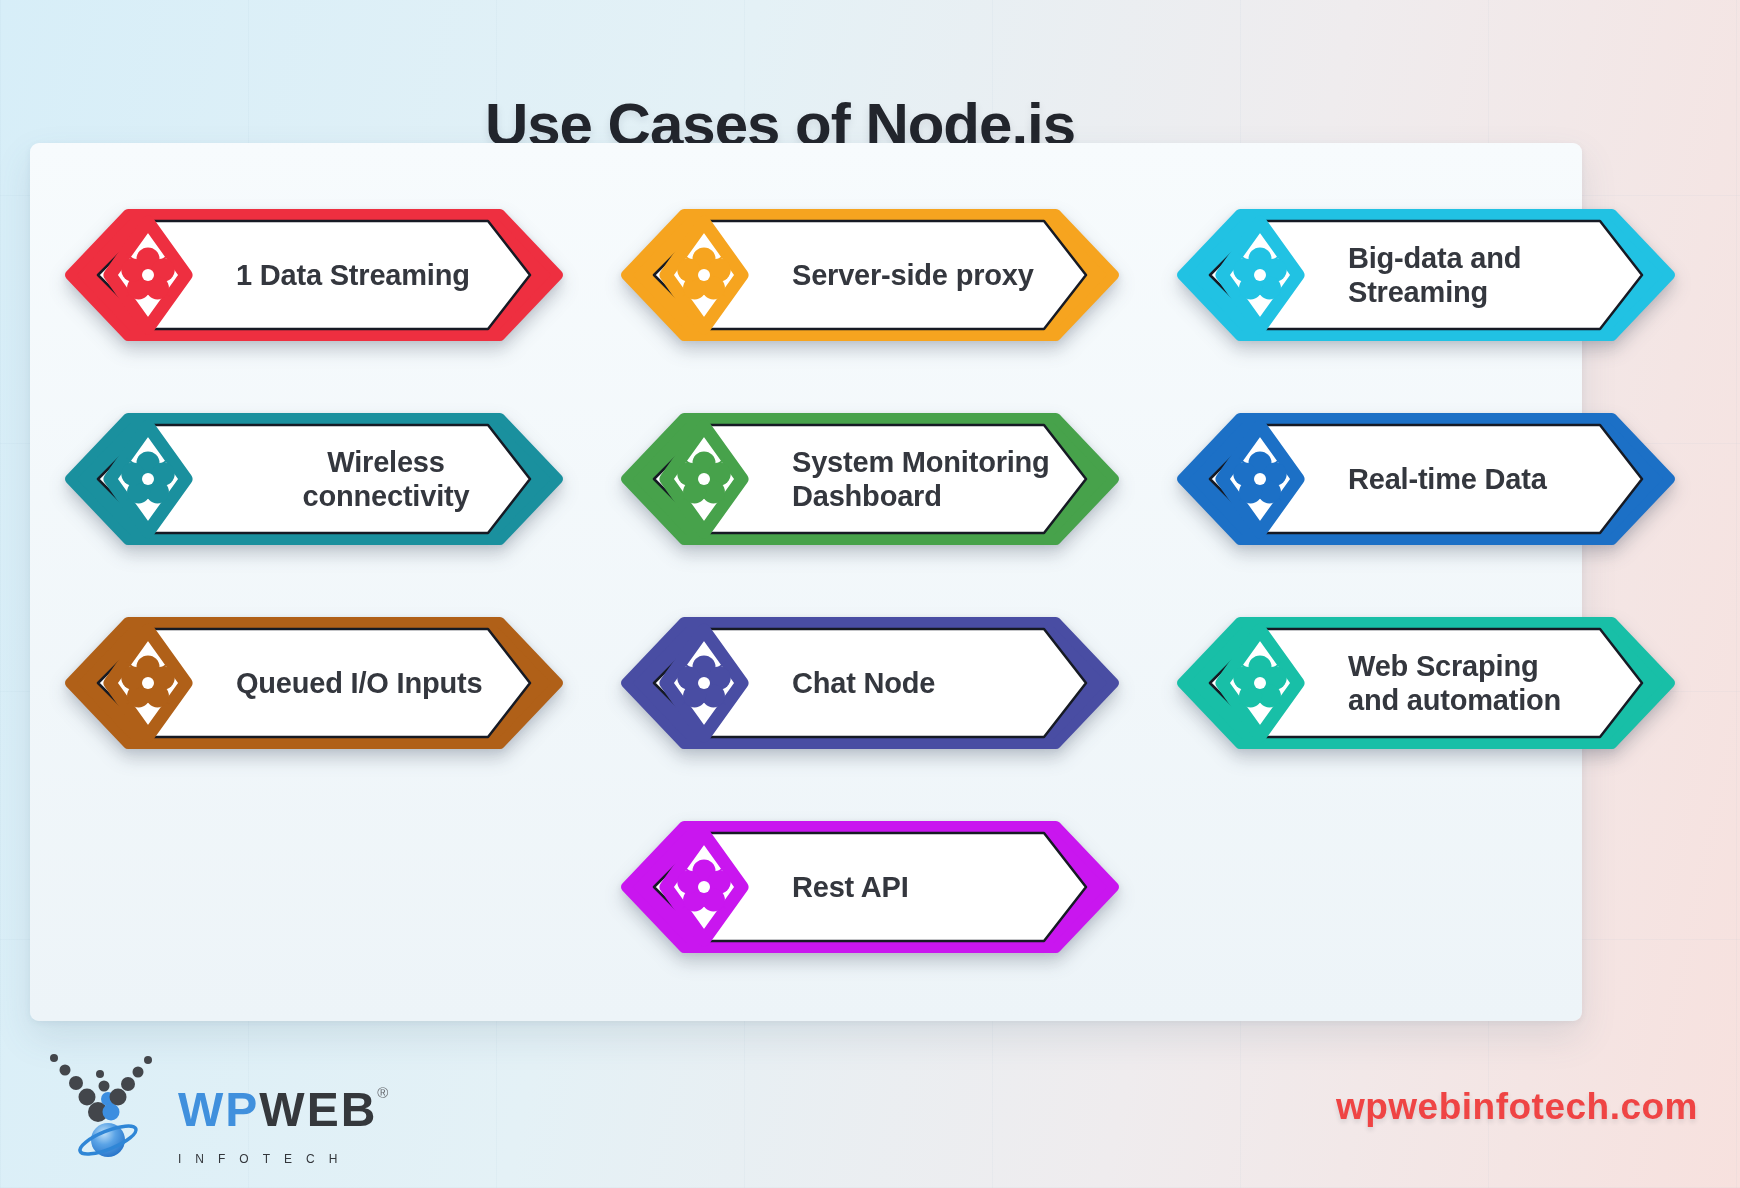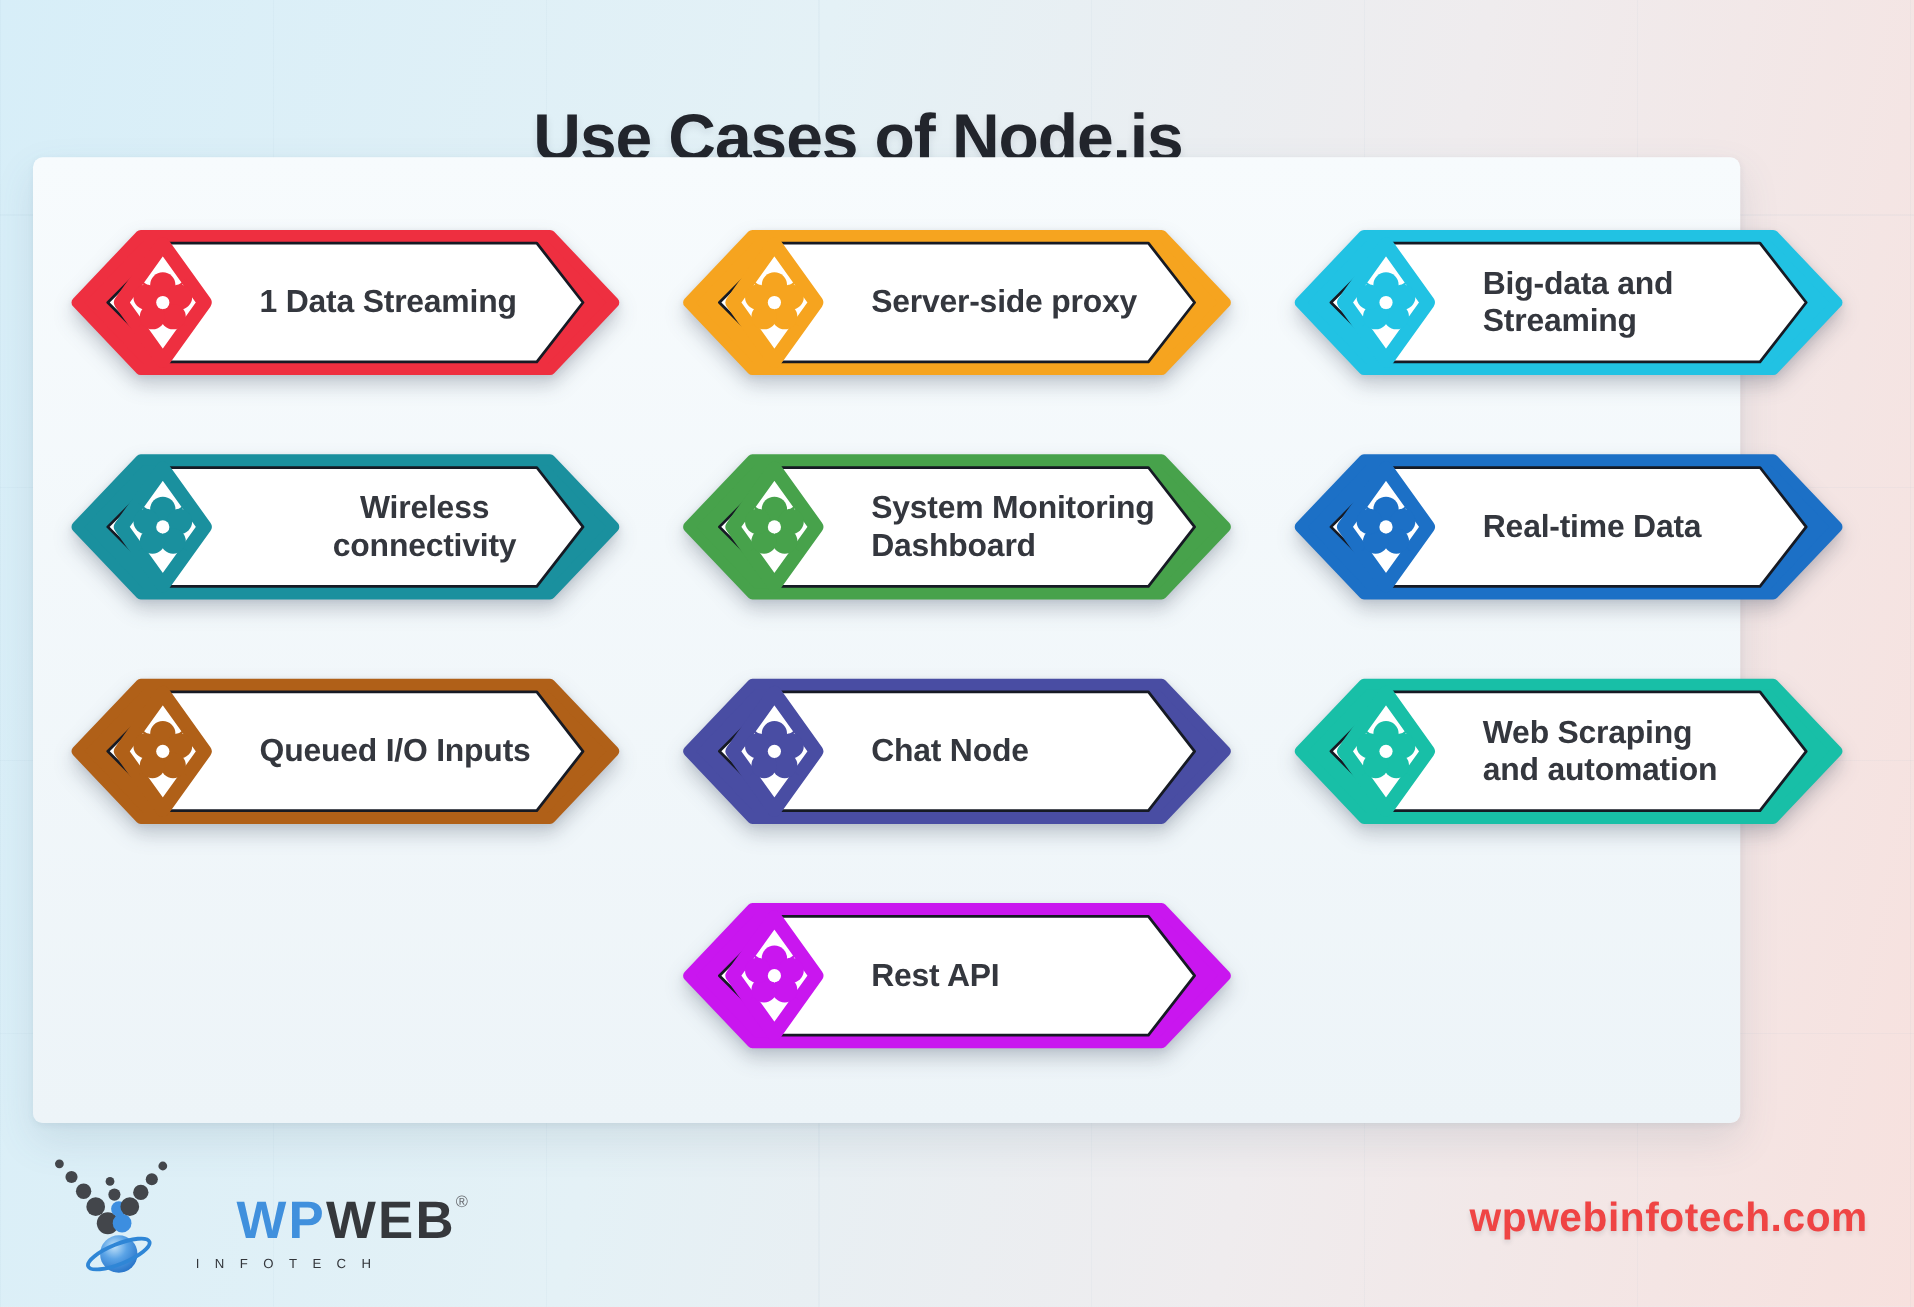--- a/index.html
+++ b/index.html
@@ -37,21 +37,21 @@
   .flower polygon{fill:currentColor;}
   .flower circle{fill:currentColor;}
   .flower .hole{fill:#ffffff;}
   .badge-label{
     position:absolute;left:172px;top:0;height:100%;width:300px;
     display:flex;flex-direction:column;justify-content:center;
     font-size:29px;line-height:34px;font-weight:700;color:#34373e;letter-spacing:-.2px;
   }
   .footer-logo{position:absolute;left:42px;top:1048px;display:flex;align-items:center;gap:18px;}
   .brand-text{display:flex;flex-direction:column;}
-  .brand-main{font-size:48px;font-weight:700;letter-spacing:2px;line-height:52px;margin-left:37px;}
+  .brand-main{font-size:48px;font-weight:700;letter-spacing:2px;line-height:72px;}
   .brand-main .reg{font-size:15px;font-weight:400;color:#6a6d72;vertical-align:28px;letter-spacing:0;}
   .brand-sub{font-size:12px;font-weight:500;color:#33363b;letter-spacing:14px;margin-top:6px;}
   .website{
     position:absolute;right:42px;top:1086px;
     font-size:37px;font-weight:700;color:#ef4444;letter-spacing:.5px;
     text-shadow:0 3px 5px rgba(20,30,50,.12);
   }
 </style>
 </head>
 <body>

